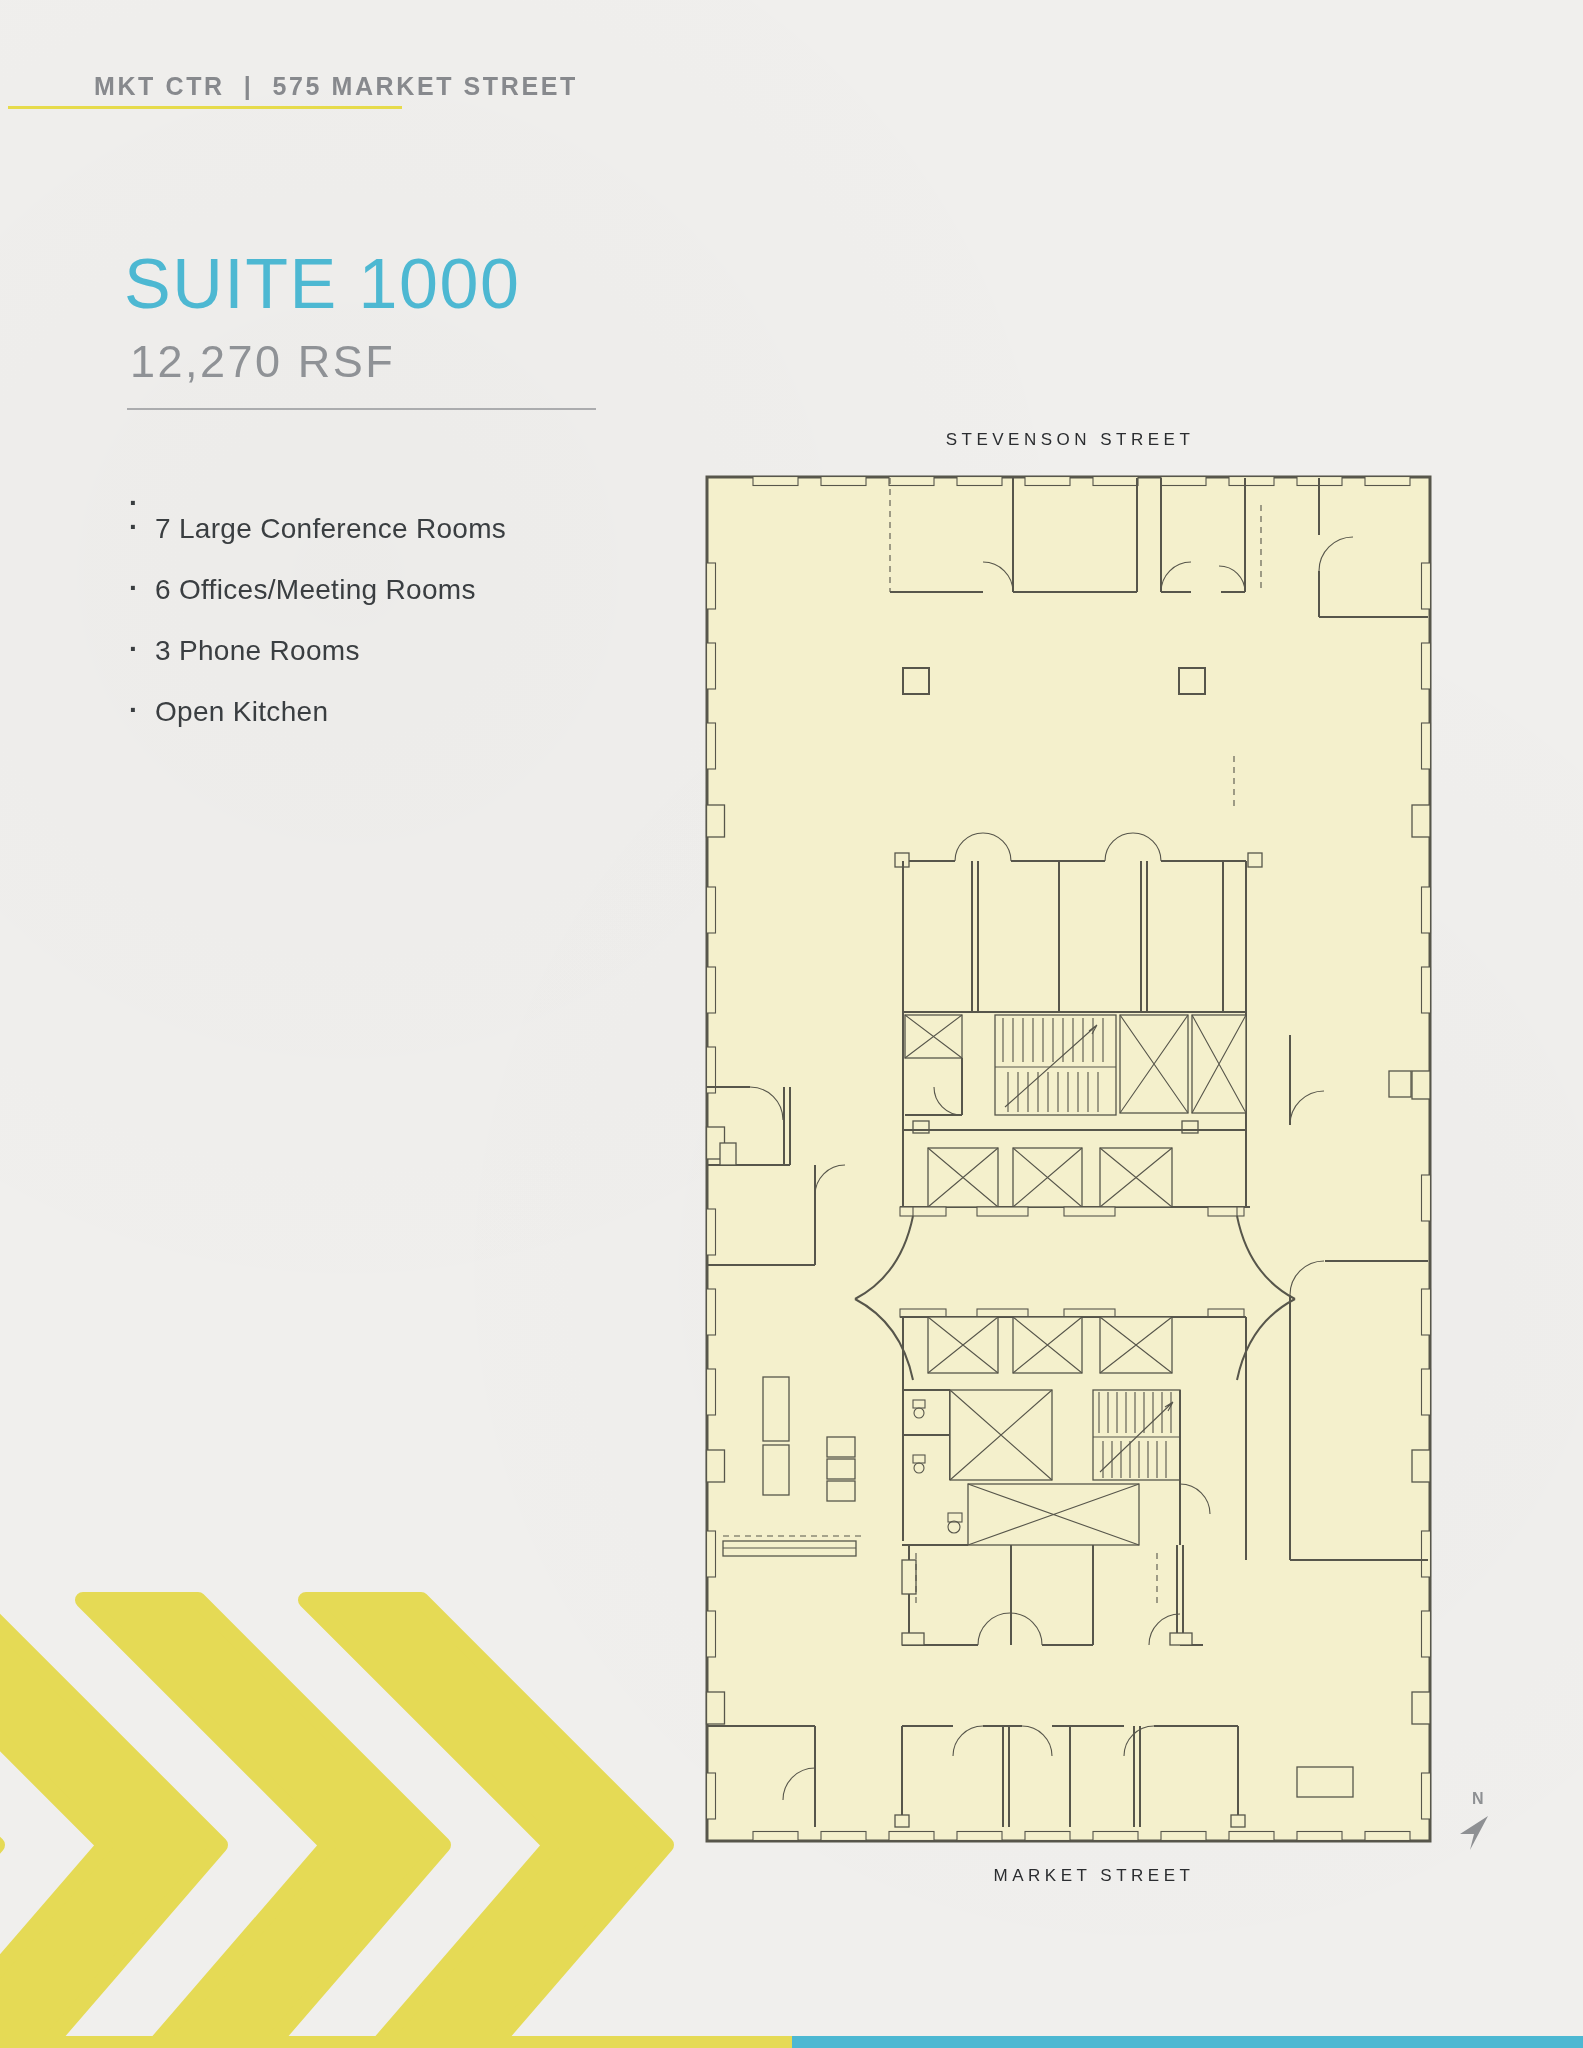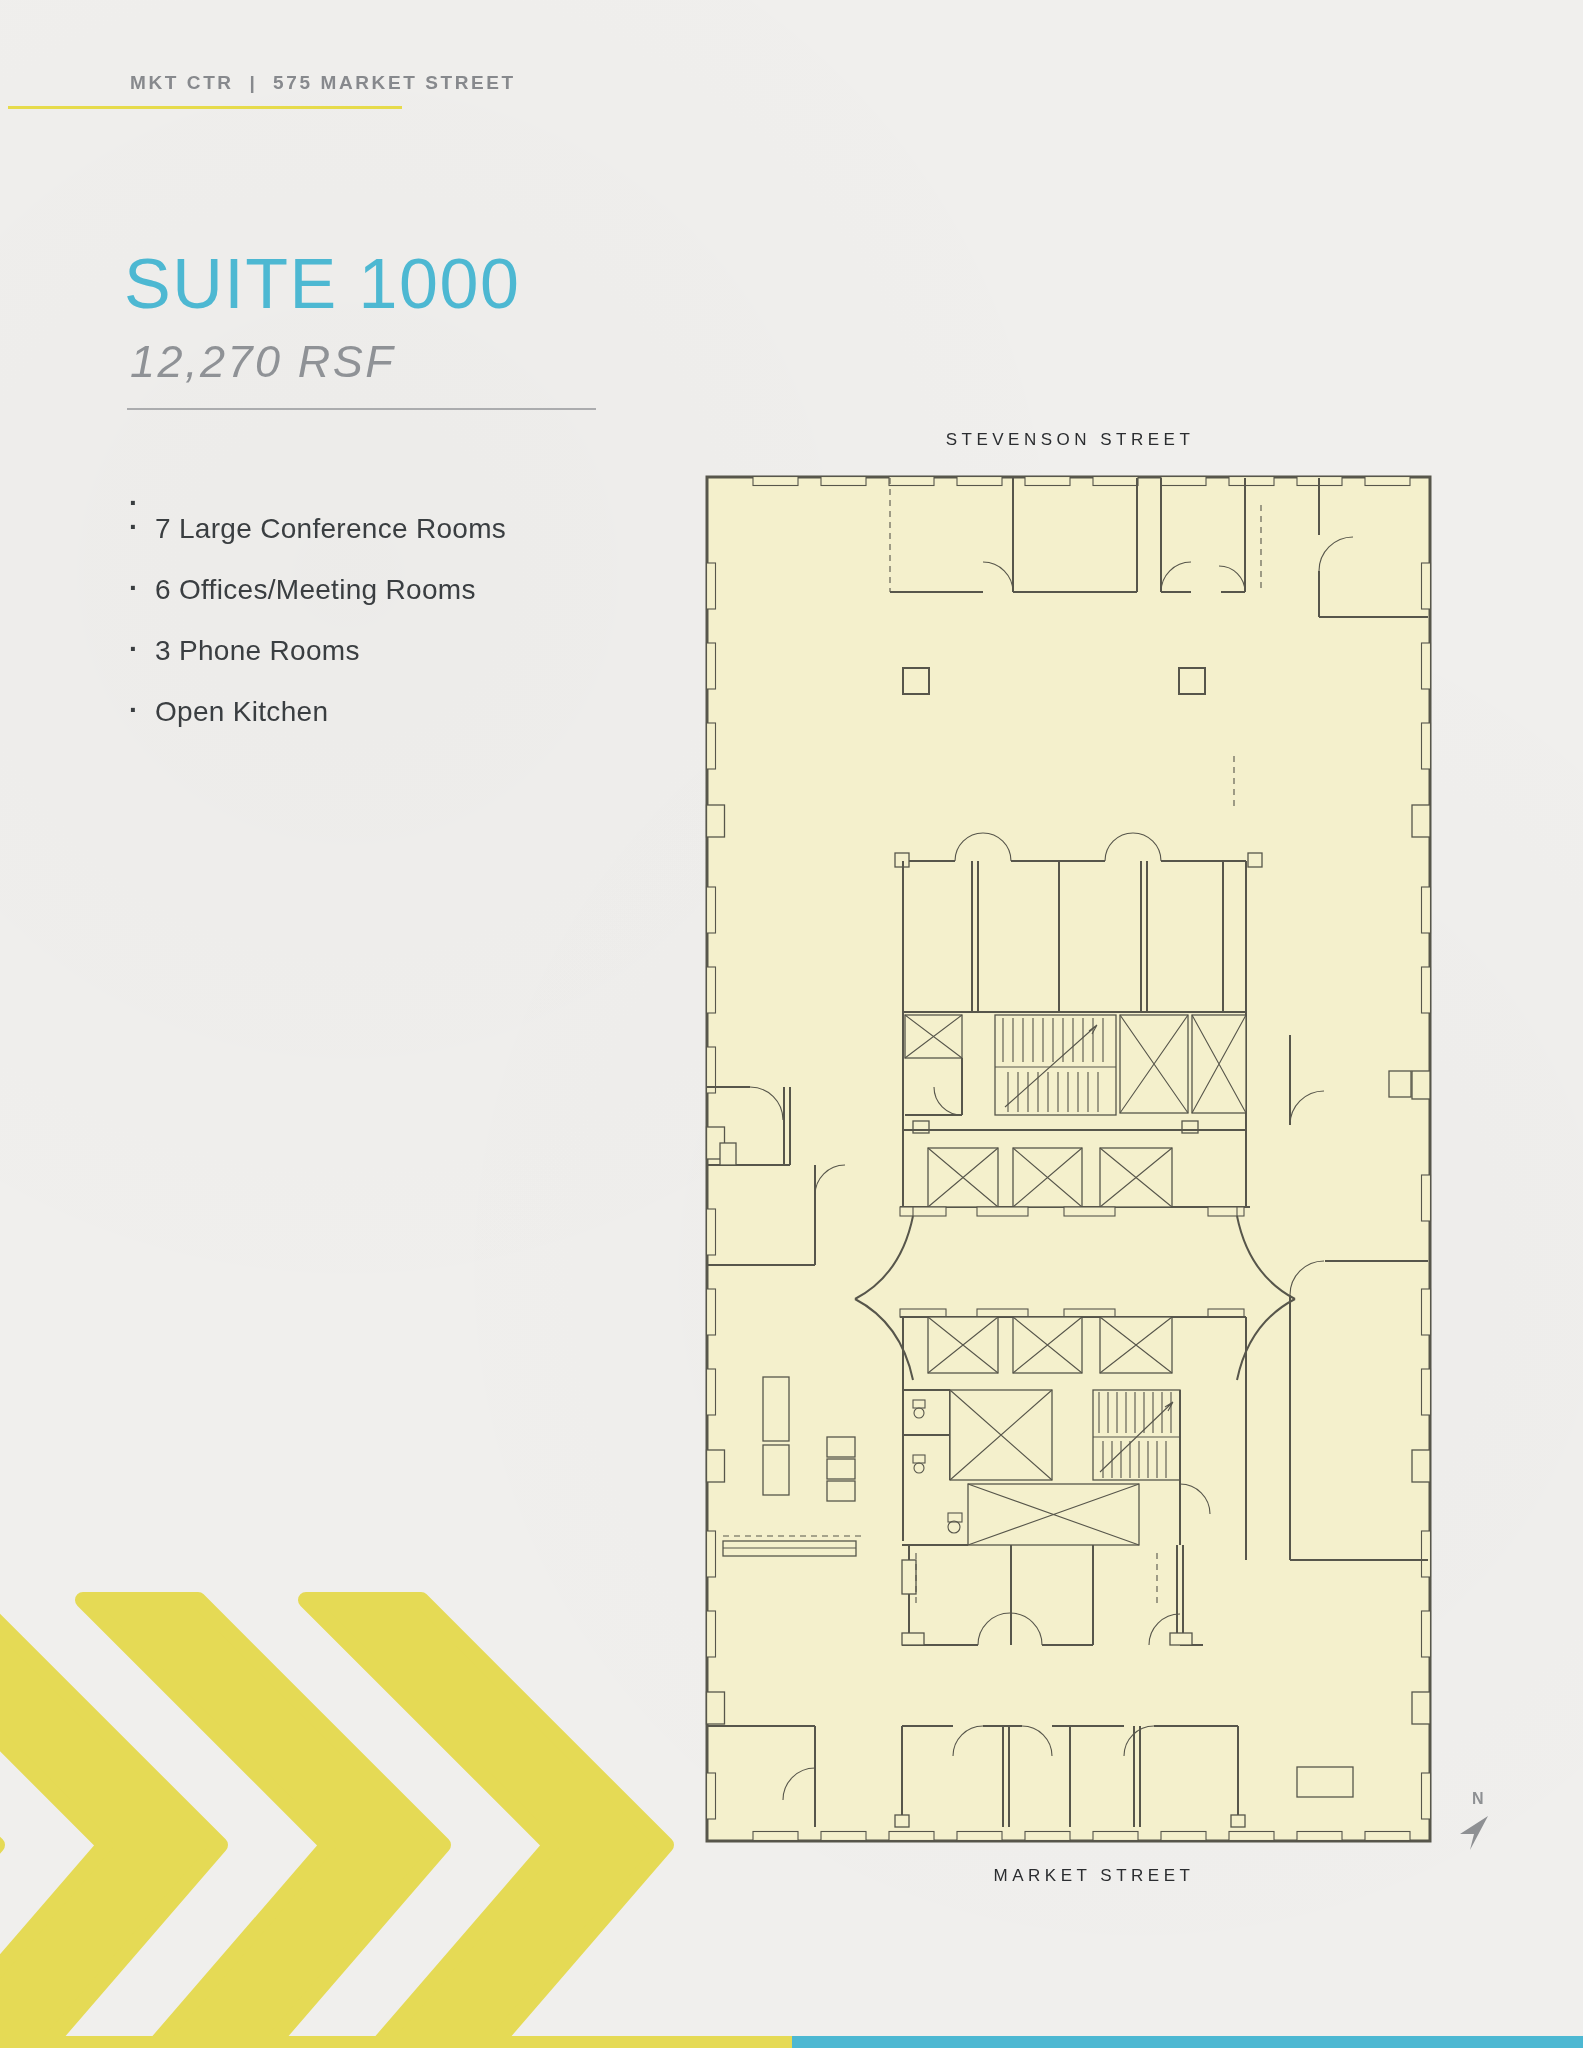--- a/index.html
+++ b/index.html
@@ -7,31 +7,31 @@
     position:relative;width:1583px;height:2048px;overflow:hidden;
     font-family:"Liberation Sans",sans-serif;
     background:
       radial-gradient(circle at 22% 28%, rgba(0,0,0,0.015), transparent 42%),
       radial-gradient(circle at 72% 62%, rgba(0,0,0,0.015), transparent 45%),
       #f0efed;
   }
   
   .breadcrumb{
     position:absolute;left:94px;top:72px;
-    font-size:19px;font-weight:bold;letter-spacing:2.6px;color:#87898d;white-space:pre;margin-left:36px;
+    font-size:25px;font-weight:bold;letter-spacing:2.6px;color:#87898d;white-space:pre;
   }
   .header-rule{position:absolute;left:8px;top:106px;width:394px;height:3px;background:#e6db4b;}
   
   .suite-title{
     position:absolute;left:124px;top:244px;
     font-size:70px;font-weight:normal;letter-spacing:1.5px;color:#4db8d2;
   }
   .suite-size{
     position:absolute;left:130px;top:336px;
-    font-size:45px;font-style:italic;letter-spacing:2.5px;color:#8f9296;
+    font-size:45px;letter-spacing:2.5px;color:#8f9296;
   }
   .title-divider{position:absolute;left:127px;top:408px;width:469px;height:2px;background:#abacae;}
   .features{
     position:absolute;left:127px;top:486px;width:404px;
     list-style:none;margin:0;padding:0;
     font-size:28px;line-height:37px;color:#3a3e41;letter-spacing:0.3px;
   }
   .features li{position:relative;padding-left:28px;margin-bottom:24px;}
   .features li .dot{
     position:absolute;left:2px;top:-2px;font-weight:bold;color:#3a3e41;

